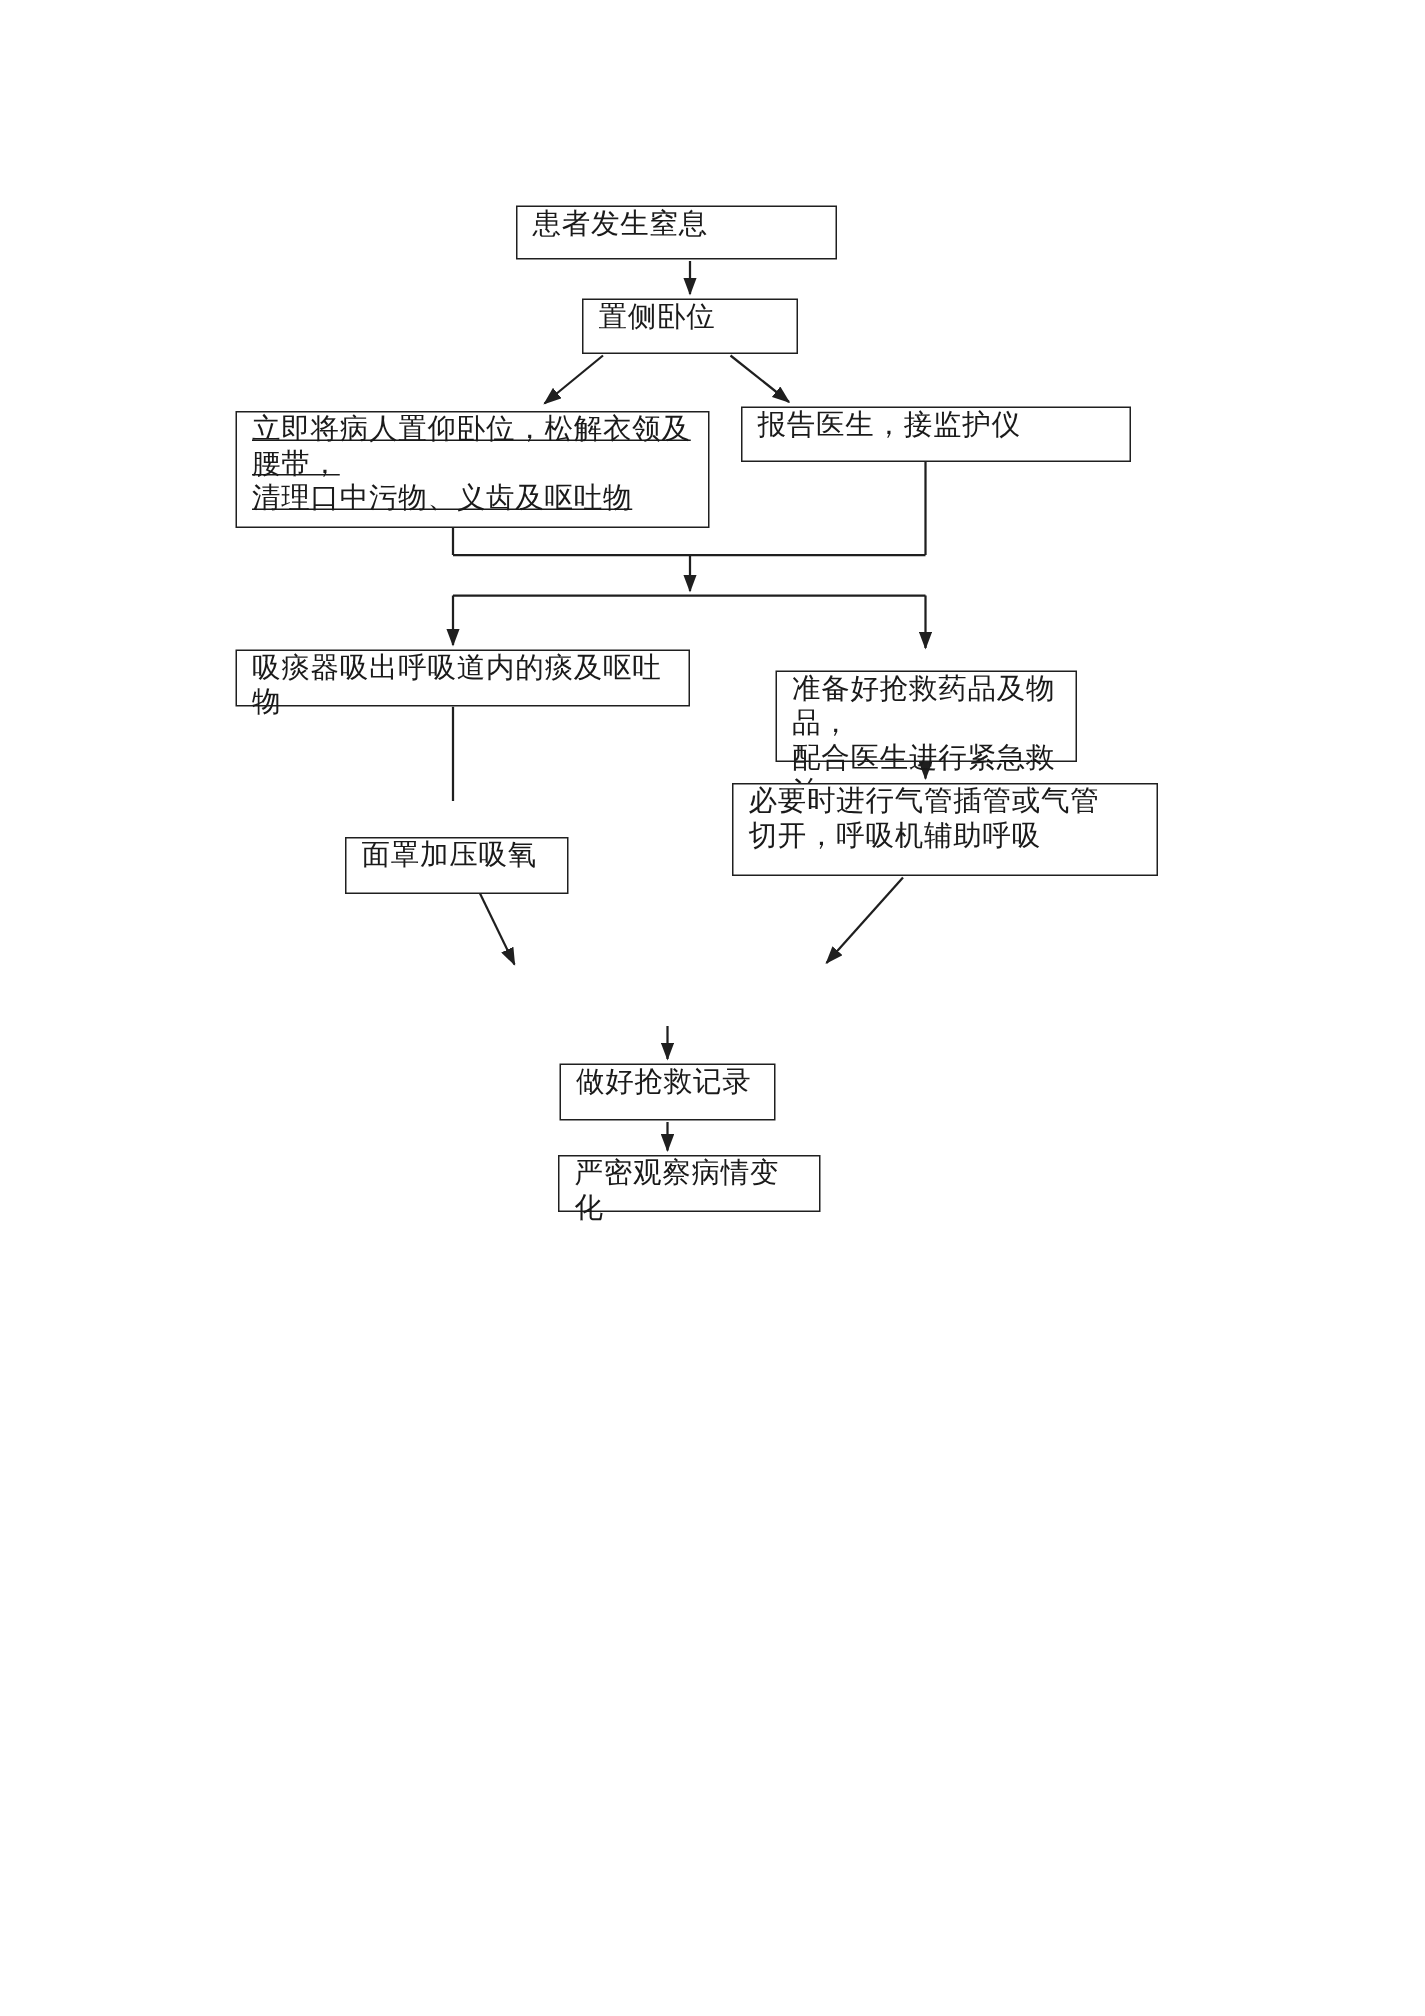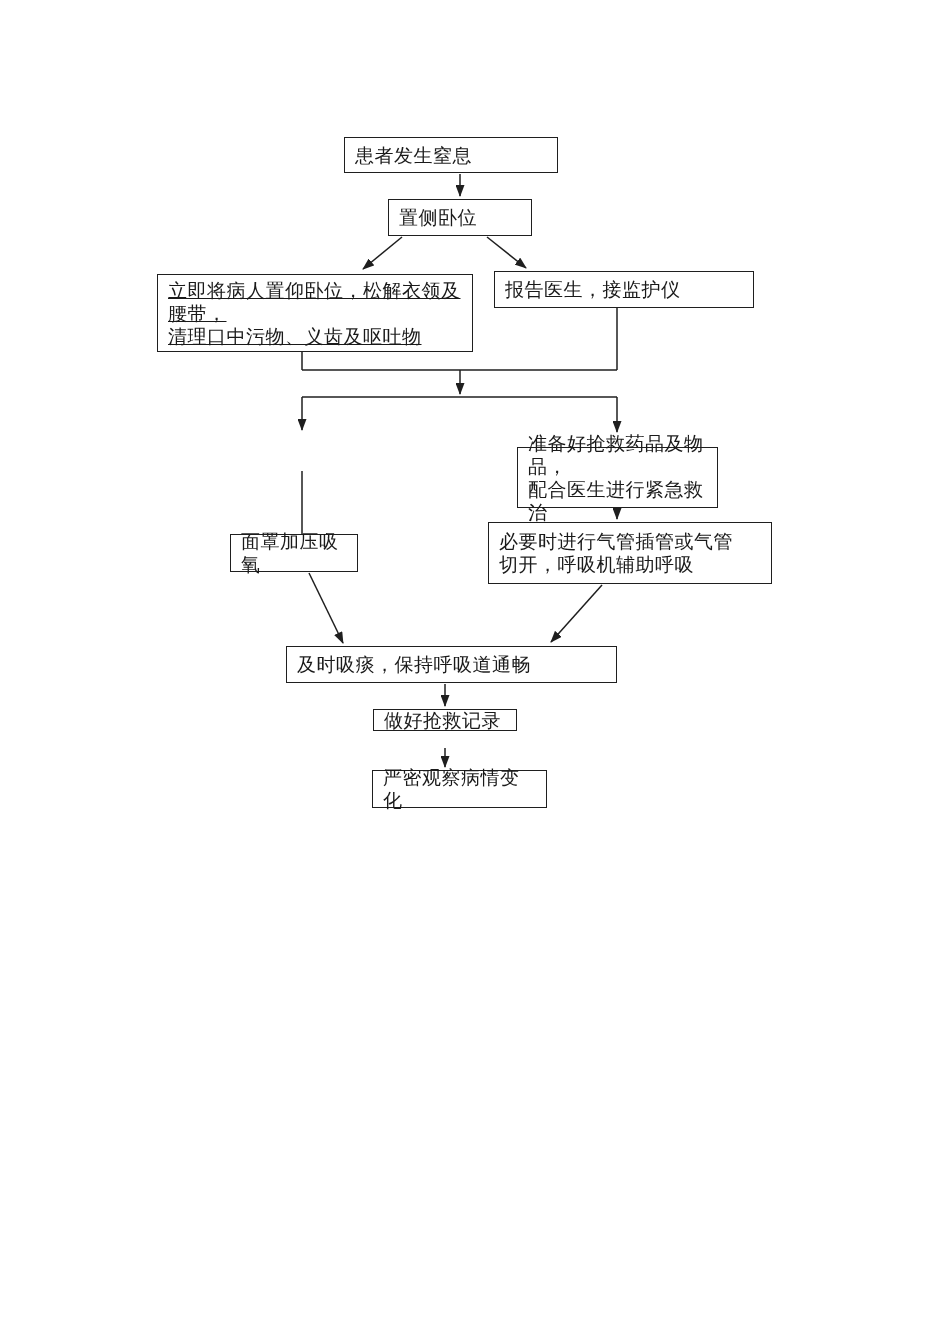--- a/index.html
+++ b/index.html
@@ -21,21 +21,21 @@
     top: 0;
     width: 950px;
     height: 1344px;
   }
   .node {
     position: absolute;
     box-sizing: border-box;
     border: 1.5px solid #1f1f1f;
     background: #ffffff;
     display: flex;
-    align-items: center;
+    align-items: flex-start;
     padding: 0 10px;
     color: #1a1a1a;
     font-size: 19px;
     line-height: 23px;
     letter-spacing: 0.5px;
   }
   .node .label {
     white-space: pre-line;
   }
 </style>
@@ -80,40 +80,40 @@
 
   <div class="node" style="left:157px; top:274px; width:316px; height:78px;text-decoration:underline;">
     <span class="label">立即将病人置仰卧位，松解衣领及腰带，
 清理口中污物、义齿及呕吐物</span>
   </div>
 
   <div class="node" style="left:494px; top:271px; width:260px; height:37px;">
     <span class="label">报告医生，接监护仪</span>
   </div>
 
+  <div class="node" style="left:157px; top:433px; width:303px; height:38px;">
+    <span class="label">吸痰器吸出呼吸道内的痰及呕吐物</span>
+  </div>
 
   <div class="node" style="left:517px; top:435px; width:201px; height:61px;margin-top:12px;">
     <span class="label">准备好抢救药品及物品，
 配合医生进行紧急救治</span>
   </div>
 
-  <div class="node" style="left:230px; top:534px; width:128px; height:38px;">
+  <div class="node" style="left:230px; top:558px; width:149px; height:38px;">
     <span class="label">面罩加压吸氧</span>
   </div>
 
   <div class="node" style="left:488px; top:522px; width:284px; height:62px;">
     <span class="label">必要时进行气管插管或气管
 切开，呼吸机辅助呼吸</span>
   </div>
 
-  <div class="node" style="left:286px; top:646px; width:331px; height:37px;">
-    <span class="label">及时吸痰，保持呼吸道通畅</span>
-  </div>
 
-  <div class="node" style="left:373px; top:709px; width:144px; height:22px;">
+  <div class="node" style="left:373px; top:709px; width:144px; height:38px;">
     <span class="label">做好抢救记录</span>
   </div>
 
   <div class="node" style="left:372px; top:770px; width:175px; height:38px;">
     <span class="label">严密观察病情变化</span>
   </div>
 
 </div>
 
 </body></html>

